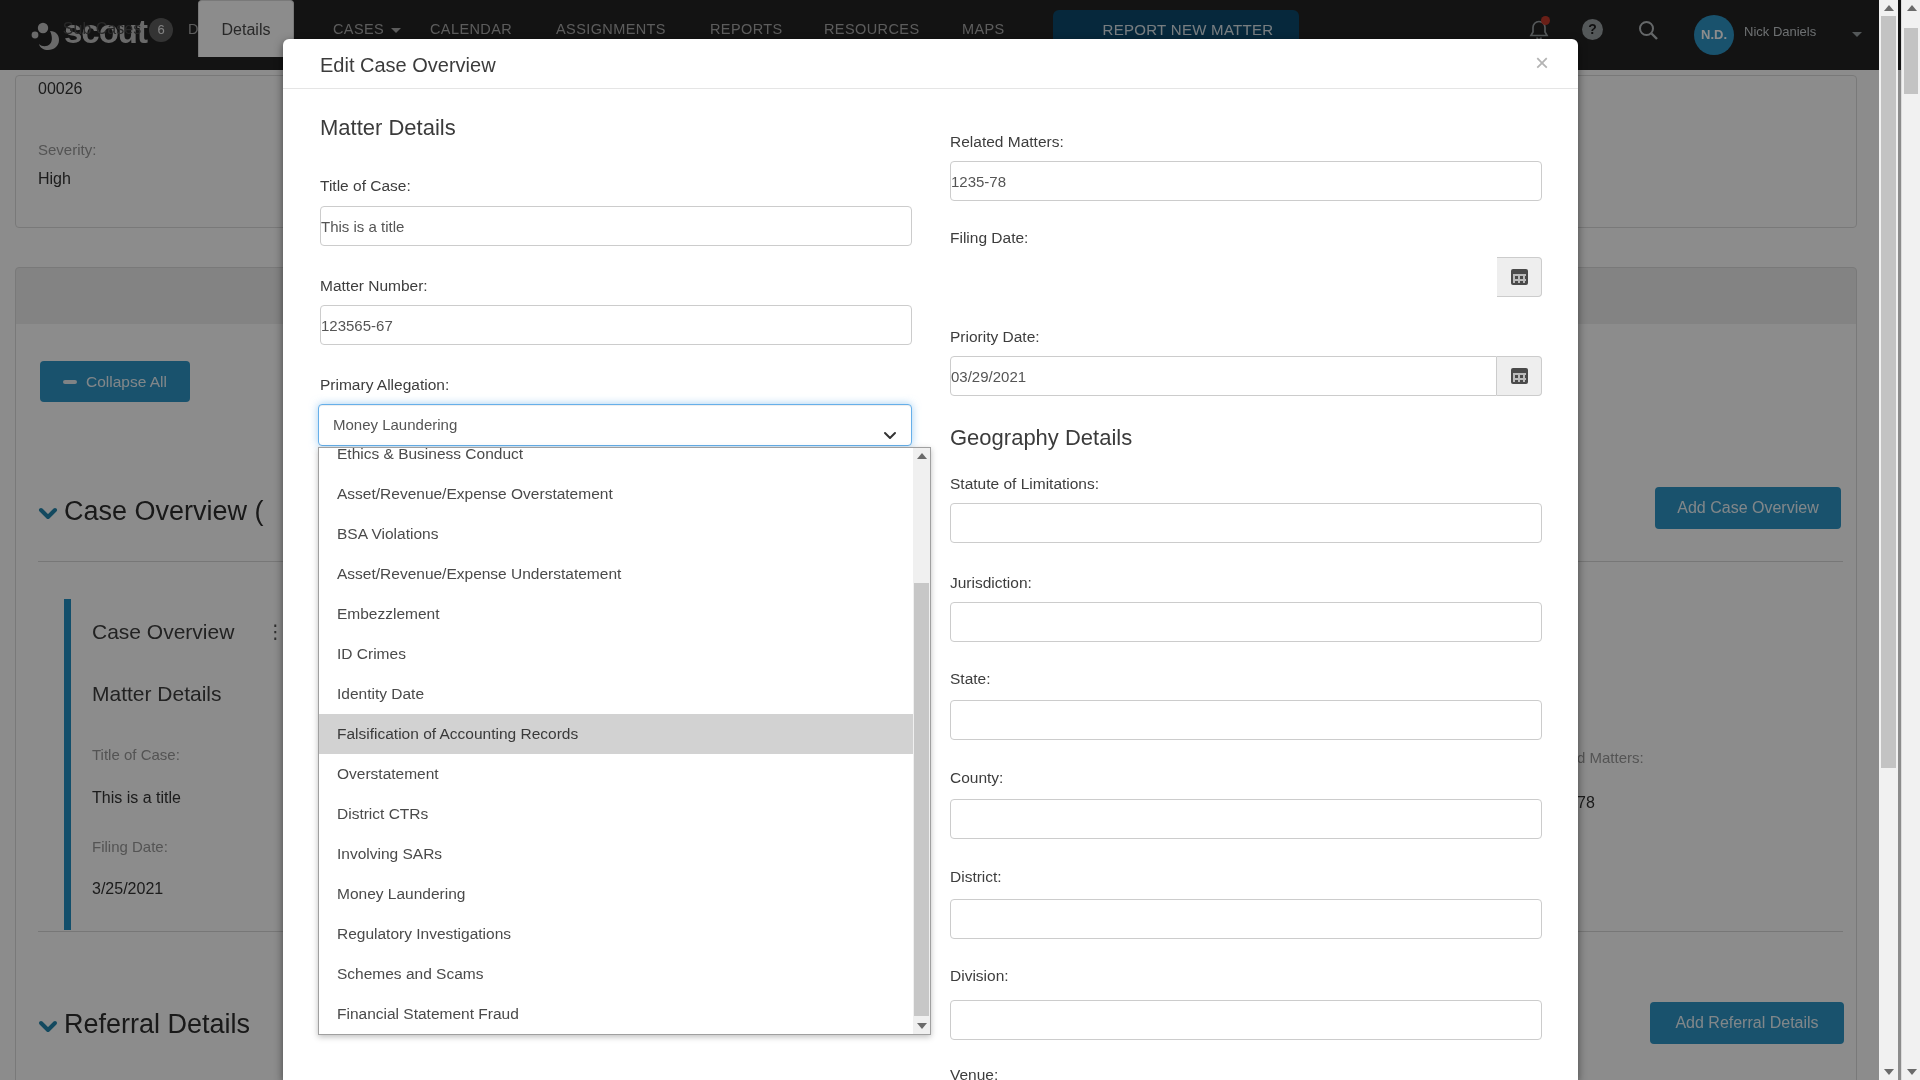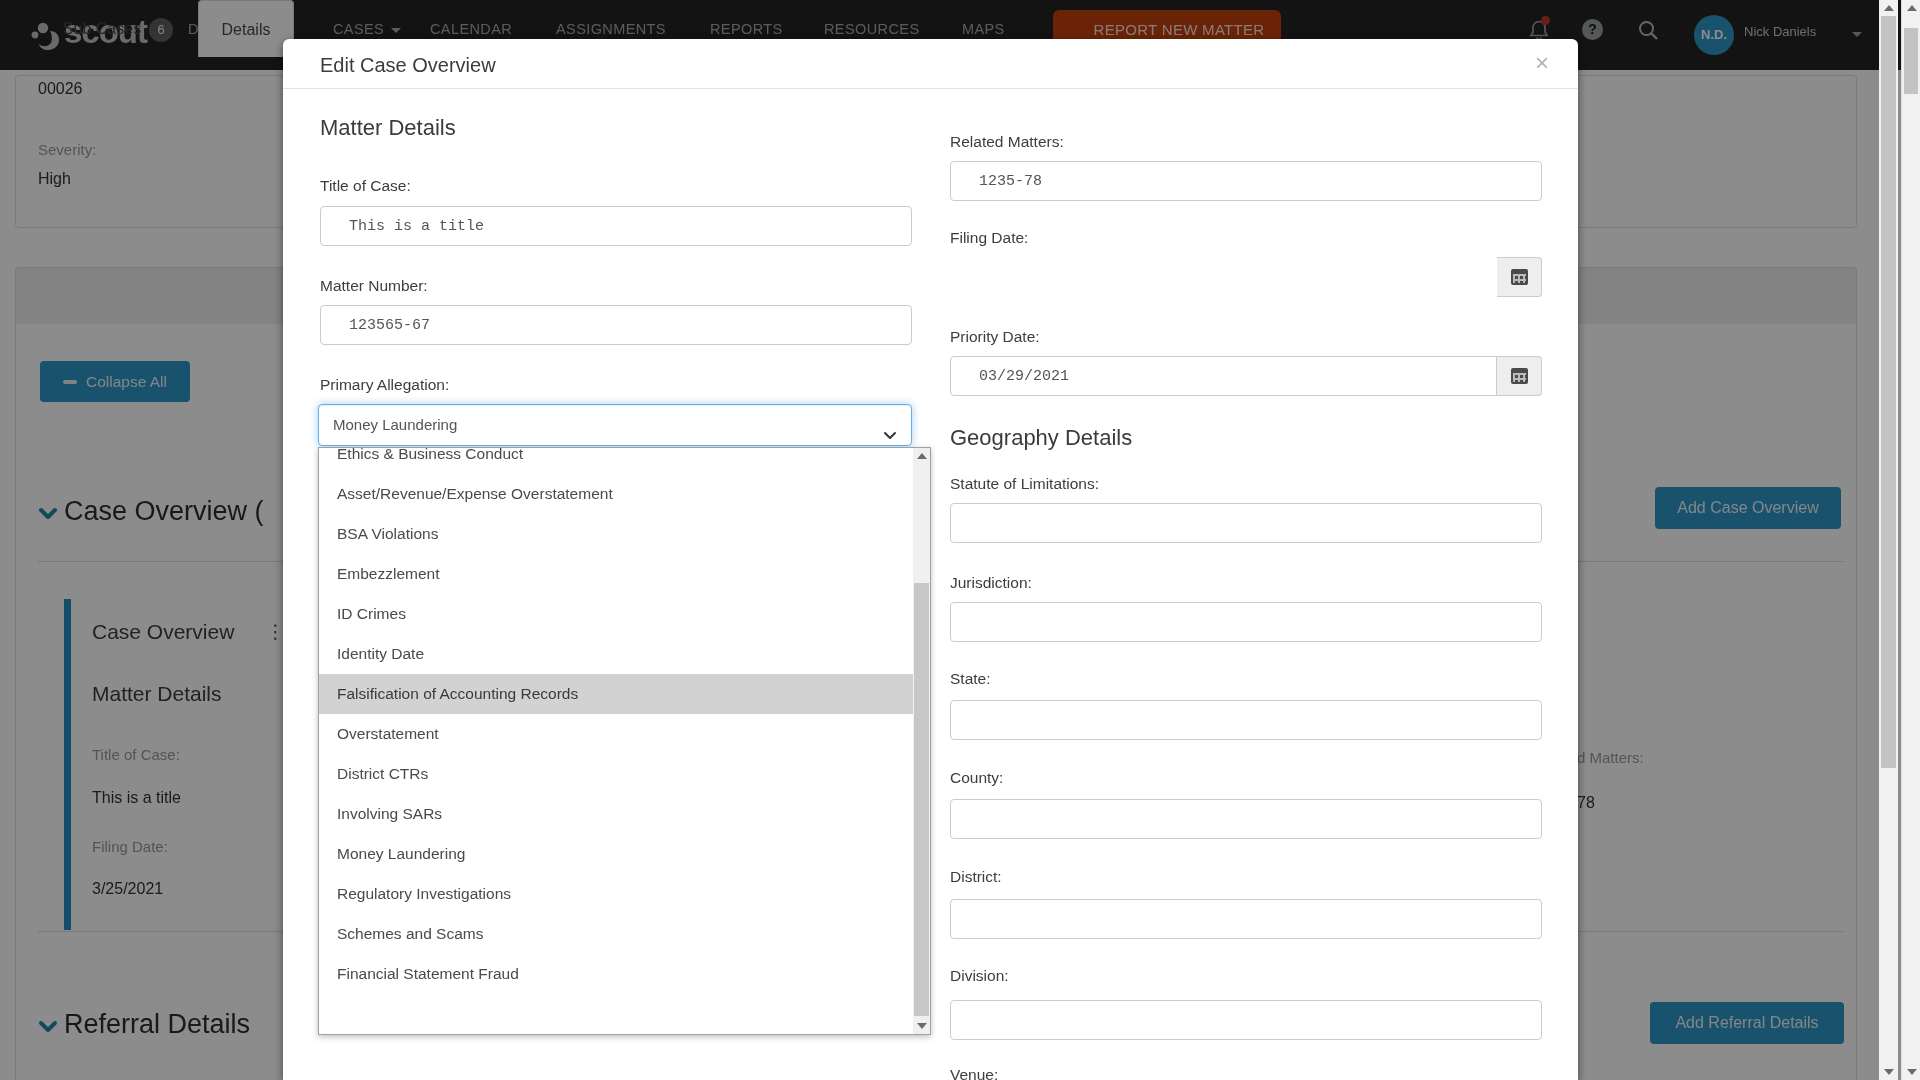--- a/index.html
+++ b/index.html
@@ -6,21 +6,21 @@
   body { font-family:"Liberation Sans","DejaVu Sans",sans-serif; background:#000; }
   .screen { position:relative; width:1920px; height:1080px; overflow:hidden; background:#fff; }
   .abs { position:absolute; }
 
   
   .page { position:absolute; inset:0; z-index:1; background:#fff; }
   .navbar { position:absolute; left:0; top:0; width:1920px; height:70px; background:#232323; }
   .logo-text { position:absolute; left:64px; top:13px; font-size:33px; font-weight:600; color:#c2c2c2; letter-spacing:-1px; }
   .nav-item { position:absolute; top:21px; font-size:14.5px; color:#a8a8a8; letter-spacing:.4px; cursor:pointer; }
   .caret { display:inline-block; width:0; height:0; border-left:5px solid transparent; border-right:5px solid transparent; border-top:5px solid #a8a8a8; margin-left:7px; vertical-align:middle; }
-  .report-btn { position:absolute; left:1053px; top:10px; width:228px; height:38px; background:#c2410c; border:none; border-radius:6px; color:rgba(255,255,255,.85); font-size:15px; letter-spacing:.3px; font-family:inherit;padding-left:24px; }
+  .report-btn { position:absolute; left:1053px; top:10px; width:246px; height:38px; background:#0c4a6e; border:none; border-radius:6px; color:rgba(255,255,255,.85); font-size:15px; letter-spacing:.3px; font-family:inherit;padding-left:24px; }
   .icon-btn { position:absolute; top:18px; width:24px; height:24px; }
   .help-circle { position:absolute; left:1582px; top:19px; width:21px; height:21px; border-radius:50%; background:#9aa0a3; color:#1d1d1d; font-weight:bold; font-size:14px; text-align:center; line-height:21px; }
   .avatar { position:absolute; left:1694px; top:15px; width:40px; height:40px; border-radius:50%; background:#2e95c6; color:#fff; font-weight:bold; font-size:13px; text-align:center; line-height:40px; }
   .user-name { position:absolute; left:1744px; top:24px; font-size:13px; color:#c6cbce; }
   .user-caret { position:absolute; left:1852px; top:32px; width:0; height:0; border-left:5px solid transparent; border-right:5px solid transparent; border-top:5px solid #9aa0a3; }
   .red-dot { position:absolute; left:1541px; top:16px; width:9px; height:9px; border-radius:50%; background:#c0392b; }
 
   .card { position:absolute; background:#fff; border:1px solid #ddd; border-radius:4px; }
   .lbl-gray { color:#999; font-size:15px; }
   .val-dark { color:#333; font-size:16px; }
@@ -42,21 +42,21 @@
   
   .backdrop { position:absolute; inset:0; z-index:5; background:rgba(0,0,0,0.45); }
 
   
   .modal { position:absolute; left:283px; top:39px; width:1295px; height:1041px; background:#fff; border-radius:6px 6px 0 0; z-index:10; box-shadow:0 3px 9px rgba(0,0,0,.5); }
   .modal-header { position:absolute; left:0; top:0; width:100%; height:50px; border-bottom:1px solid #e5e5e5; }
   .modal-title { position:absolute; left:37px; top:15px; font-size:20px; color:#3c3c3c; }
   .modal-close { position:absolute; left:1252px; top:10px; font-size:24px; color:#b4b4b4; background:none; border:none; font-family:inherit; cursor:pointer; }
   .m-head { position:absolute; font-size:22px; color:#3b3b3b; }
   .m-lbl { position:absolute; font-size:15.5px; color:#3d3d3d; }
-  .m-input { position:absolute; height:40px; border:1px solid #ccc; border-radius:4px; font-size:15px; color:#555; padding:0 28px; font-family:Liberation Mono, monospace; background:#fff; }
+  .m-input { position:absolute; height:40px; border:1px solid #ccc; border-radius:4px; font-size:15px; color:#555; padding:0 0; font-family:Liberation Sans, sans-serif; background:#fff; }
   .w-full { width:592px; }
   .sel { position:absolute; left:35px; top:365px; width:594px; height:42px; border:1px solid #66afe9; border-radius:4px; box-shadow:inset 0 1px 1px rgba(0,0,0,.075), 0 0 8px rgba(102,175,233,.6); font-size:15px; color:#555; line-height:40px; padding-left:14px; background:#fff; cursor:pointer; }
   .sel-chev { position:absolute; right:14px; top:13px; }
   .addon { position:absolute; width:45px; height:40px; background:#eee; border:1px solid #ccc; border-left:none; border-radius:0 4px 4px 0; cursor:pointer; }
   .cal { position:absolute; left:14px; top:11px; width:17px; height:16px; background:#4a4a4a; border-radius:2px; }
   .cal:before { content:""; position:absolute; left:2px; top:5px; right:2px; bottom:2px; background:repeating-linear-gradient(to right,#bbb 0 2px,transparent 2px 5px), repeating-linear-gradient(to bottom,#bbb 0 2px,transparent 2px 5px); }
   .date-input { width:547px; border-radius:4px 0 0 4px; }
 
   
   .dropdown { position:absolute; left:318px; top:447px; width:613px; height:588px; background:#fff; border:1px solid #a0a0a0; z-index:20; box-shadow:0 2px 6px rgba(0,0,0,.25); overflow:hidden; }
@@ -225,20 +225,21 @@
     <span class="m-lbl" style="left:667px;top:928px;">Division:</span>
     <input class="m-input w-full" style="left: 667px; top: 961px;" value="">
     <span class="m-lbl" style="left:667px;top:1027px;">Venue:</span>
   </div>
 
   <div class="dropdown">
     <div class="opts">
       <div class="opt">Ethics &amp; Business Conduct</div>
       <div class="opt">Asset/Revenue/Expense Overstatement</div>
       <div class="opt">BSA Violations</div>
+      <div class="opt">Asset/Revenue/Expense Understatement</div>
       <div class="opt">Embezzlement</div>
       <div class="opt">ID Crimes</div>
       <div class="opt">Identity Date</div>
       <div class="opt hl">Falsification of Accounting Records</div>
       <div class="opt">Overstatement</div>
       <div class="opt">District CTRs</div>
       <div class="opt">Involving SARs</div>
       <div class="opt">Money Laundering</div>
       <div class="opt">Regulatory Investigations</div>
       <div class="opt">Schemes and Scams</div>

